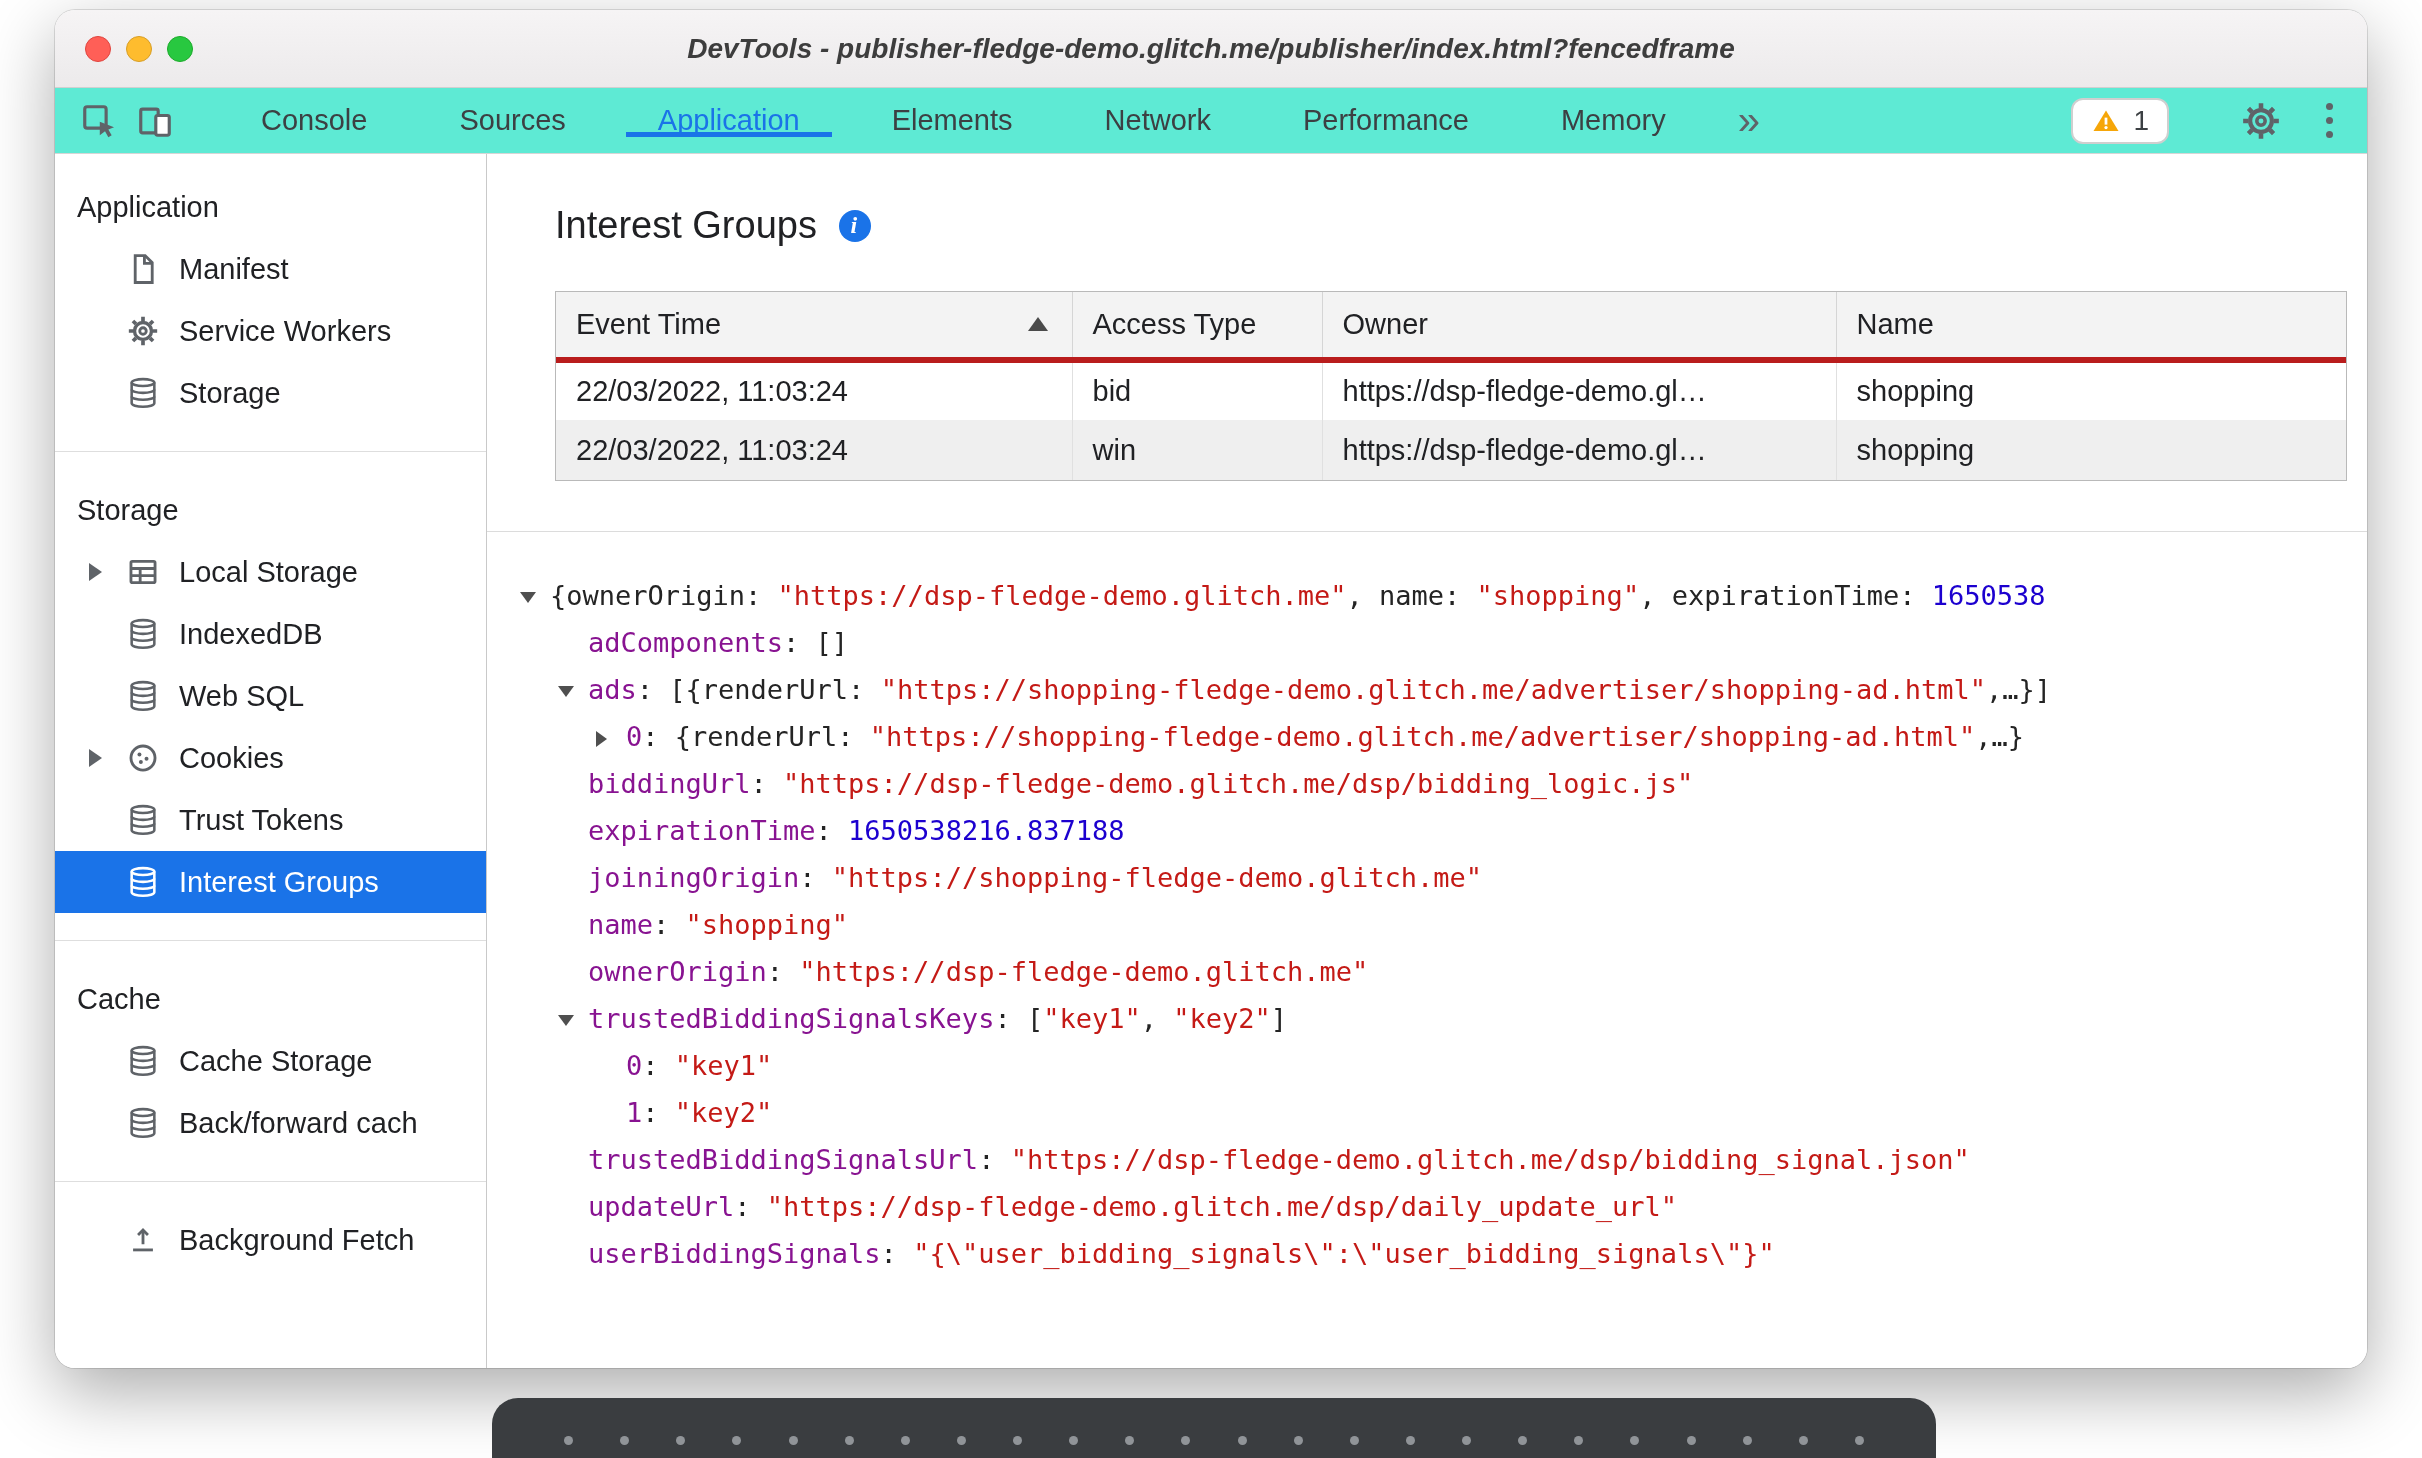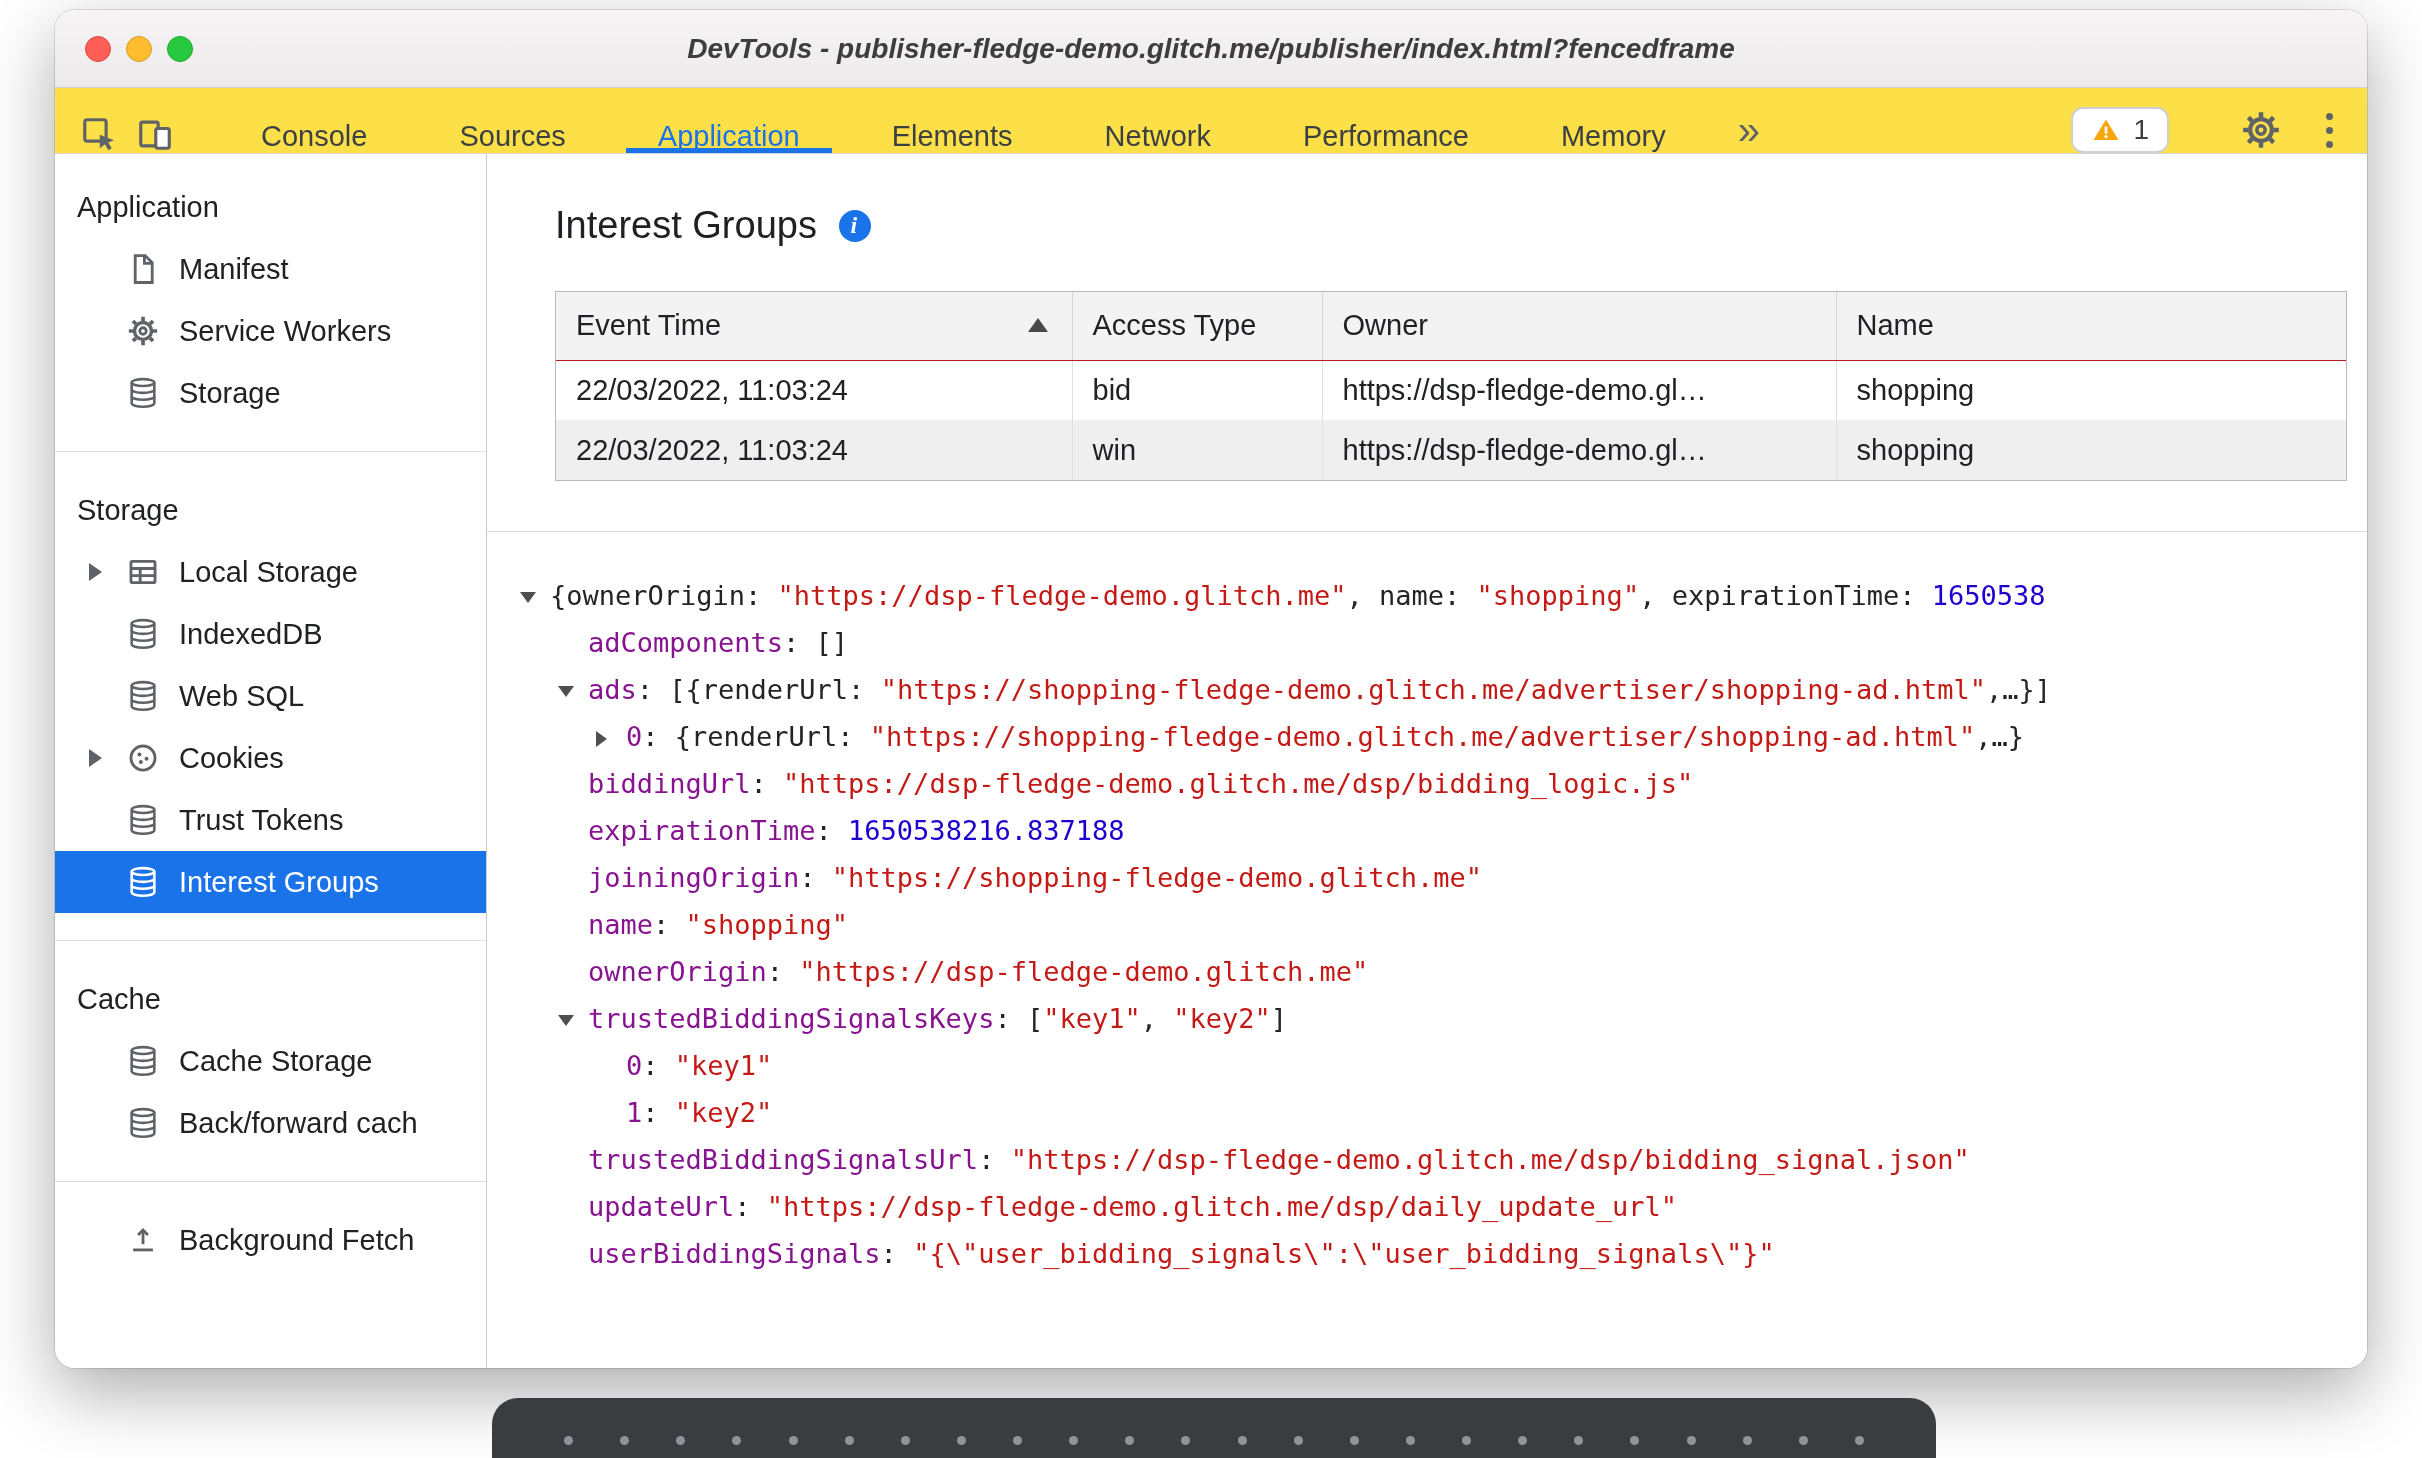--- a/index.html
+++ b/index.html
@@ -24,21 +24,21 @@
   .traffic { position: absolute; left: 30px; top: 26px; display: flex; gap: 15px; }
   .tl { width: 26px; height: 26px; border-radius: 50%; }
   .tl.red    { background: #ff5f57; border: 1px solid #e0443e; }
   .tl.yellow { background: #febc2e; border: 1px solid #d89e24; }
   .tl.green  { background: #28c840; border: 1px solid #1aab29; }
   .title { height: 78px; line-height: 78px; text-align: center; font-size: 28px;
     font-weight: bold; color: #3d3d3d; white-space: nowrap; overflow: hidden; font-style: italic; }
 
   
   .toolbar { position: relative; height: 66px; flex: 0 0 66px; display: flex;
-    align-items: flex-end; background: #fde047; border-bottom: 1px solid #d6d6d6; padding: 0 16px; }
+    align-items: center; background: #5eead4; border-bottom: 1px solid #d6d6d6; padding: 0 16px; }
   .tool-btn { display: flex; align-items: center; justify-content: center; width: 56px; color: #5f6368; }
   .tool-btn svg { width: 38px; height: 38px; }
   .vsep { width: 2px; background: #d9dbdd; margin: 14px 12px; }
   .tabs { display: flex; align-items: stretch; margin-left: 6px; }
   .tab { display: flex; align-items: center; padding: 0 46px; font-size: 29px;
     color: #3c4043; position: relative; white-space: nowrap; }
   .tab.active { color: #1a73e8; }
   .tab.active::after { content: ''; position: absolute; left: 14px; right: 14px; bottom: 0;
     height: 5px; background: #1a73e8; }
   .more-tabs { display: flex; align-items: center; font-size: 40px; color: #5f6368; padding: 0 26px; }
@@ -81,21 +81,21 @@
   .info-badge { width: 32px; height: 32px; border-radius: 50%; background: #1a73e8; color: #fff;
     display: flex; align-items: center; justify-content: center;
     font-family: "Liberation Serif", serif; font-style: italic; font-weight: bold; font-size: 24px; }
   .info-badge::after { content: 'i'; margin-right: 2px; }
 
   .table-wrap { margin: 44px 22px 0 68px; width: 1792px; border: 1px solid #b9b9b9; }
   table { border-collapse: collapse; table-layout: fixed; width: 1790px; }
   col.c0 { width: 516px; } col.c1 { width: 250px; } col.c2 { width: 514px; } col.c3 { width: 510px; }
   th { height: 68px; background: #f3f3f3; font-weight: normal; font-size: 29px; color: #202124;
     text-align: left; padding: 0 20px; border-right: 1px solid #d5d5d5;
-    border-bottom: 1px solid #b91c1c; position: relative; white-space: nowrap; }
+    border-bottom: 6px solid #b91c1c; position: relative; white-space: nowrap; }
   th:last-child, td:last-child { border-right: none; }
   td { height: 60px; padding: 0 20px; font-size: 29px; color: #202124;
     border-right: 1px solid #e0e0e0; white-space: nowrap; overflow: hidden; }
   tr.striped td { background: #efefef; }
   .sort-arrow { position: absolute; right: 24px; top: 50%; margin-top: -8px; width: 0; height: 0;
     border-left: 10px solid transparent; border-right: 10px solid transparent;
     border-bottom: 14px solid #4a4a4a; }
 
   .main-sep { height: 1px; background: #dcdcdc; margin-top: 50px; }
 

